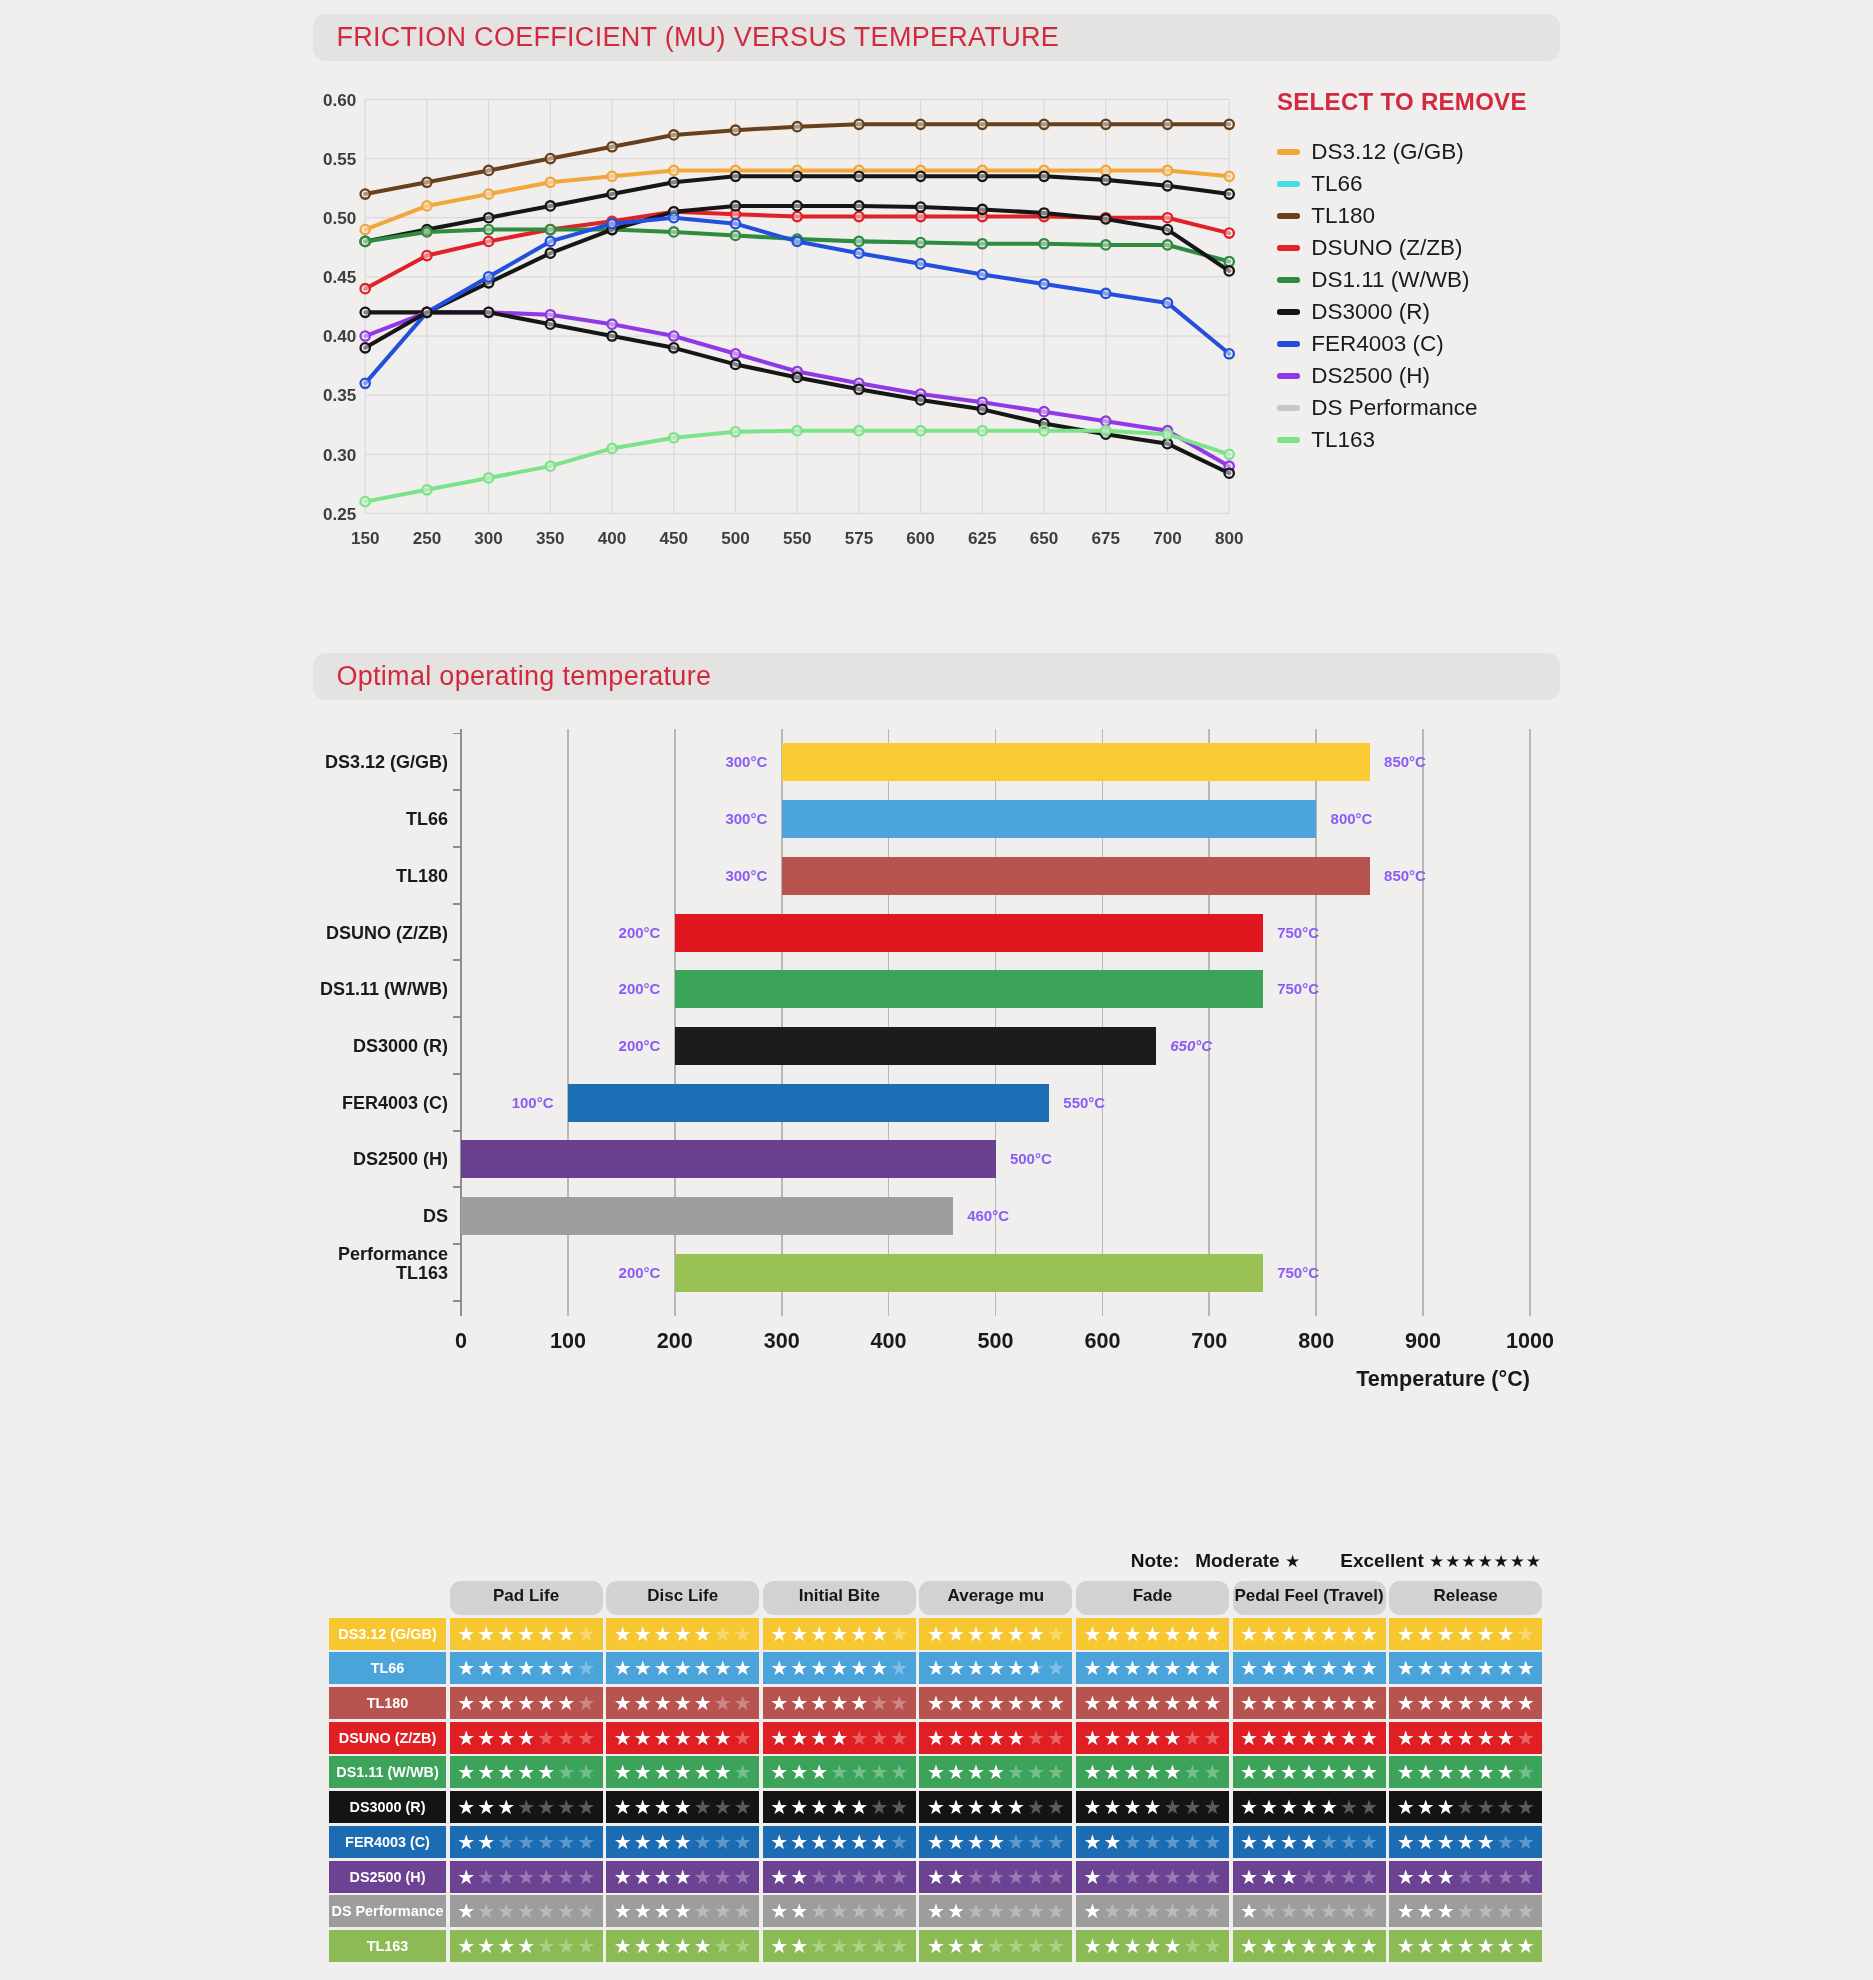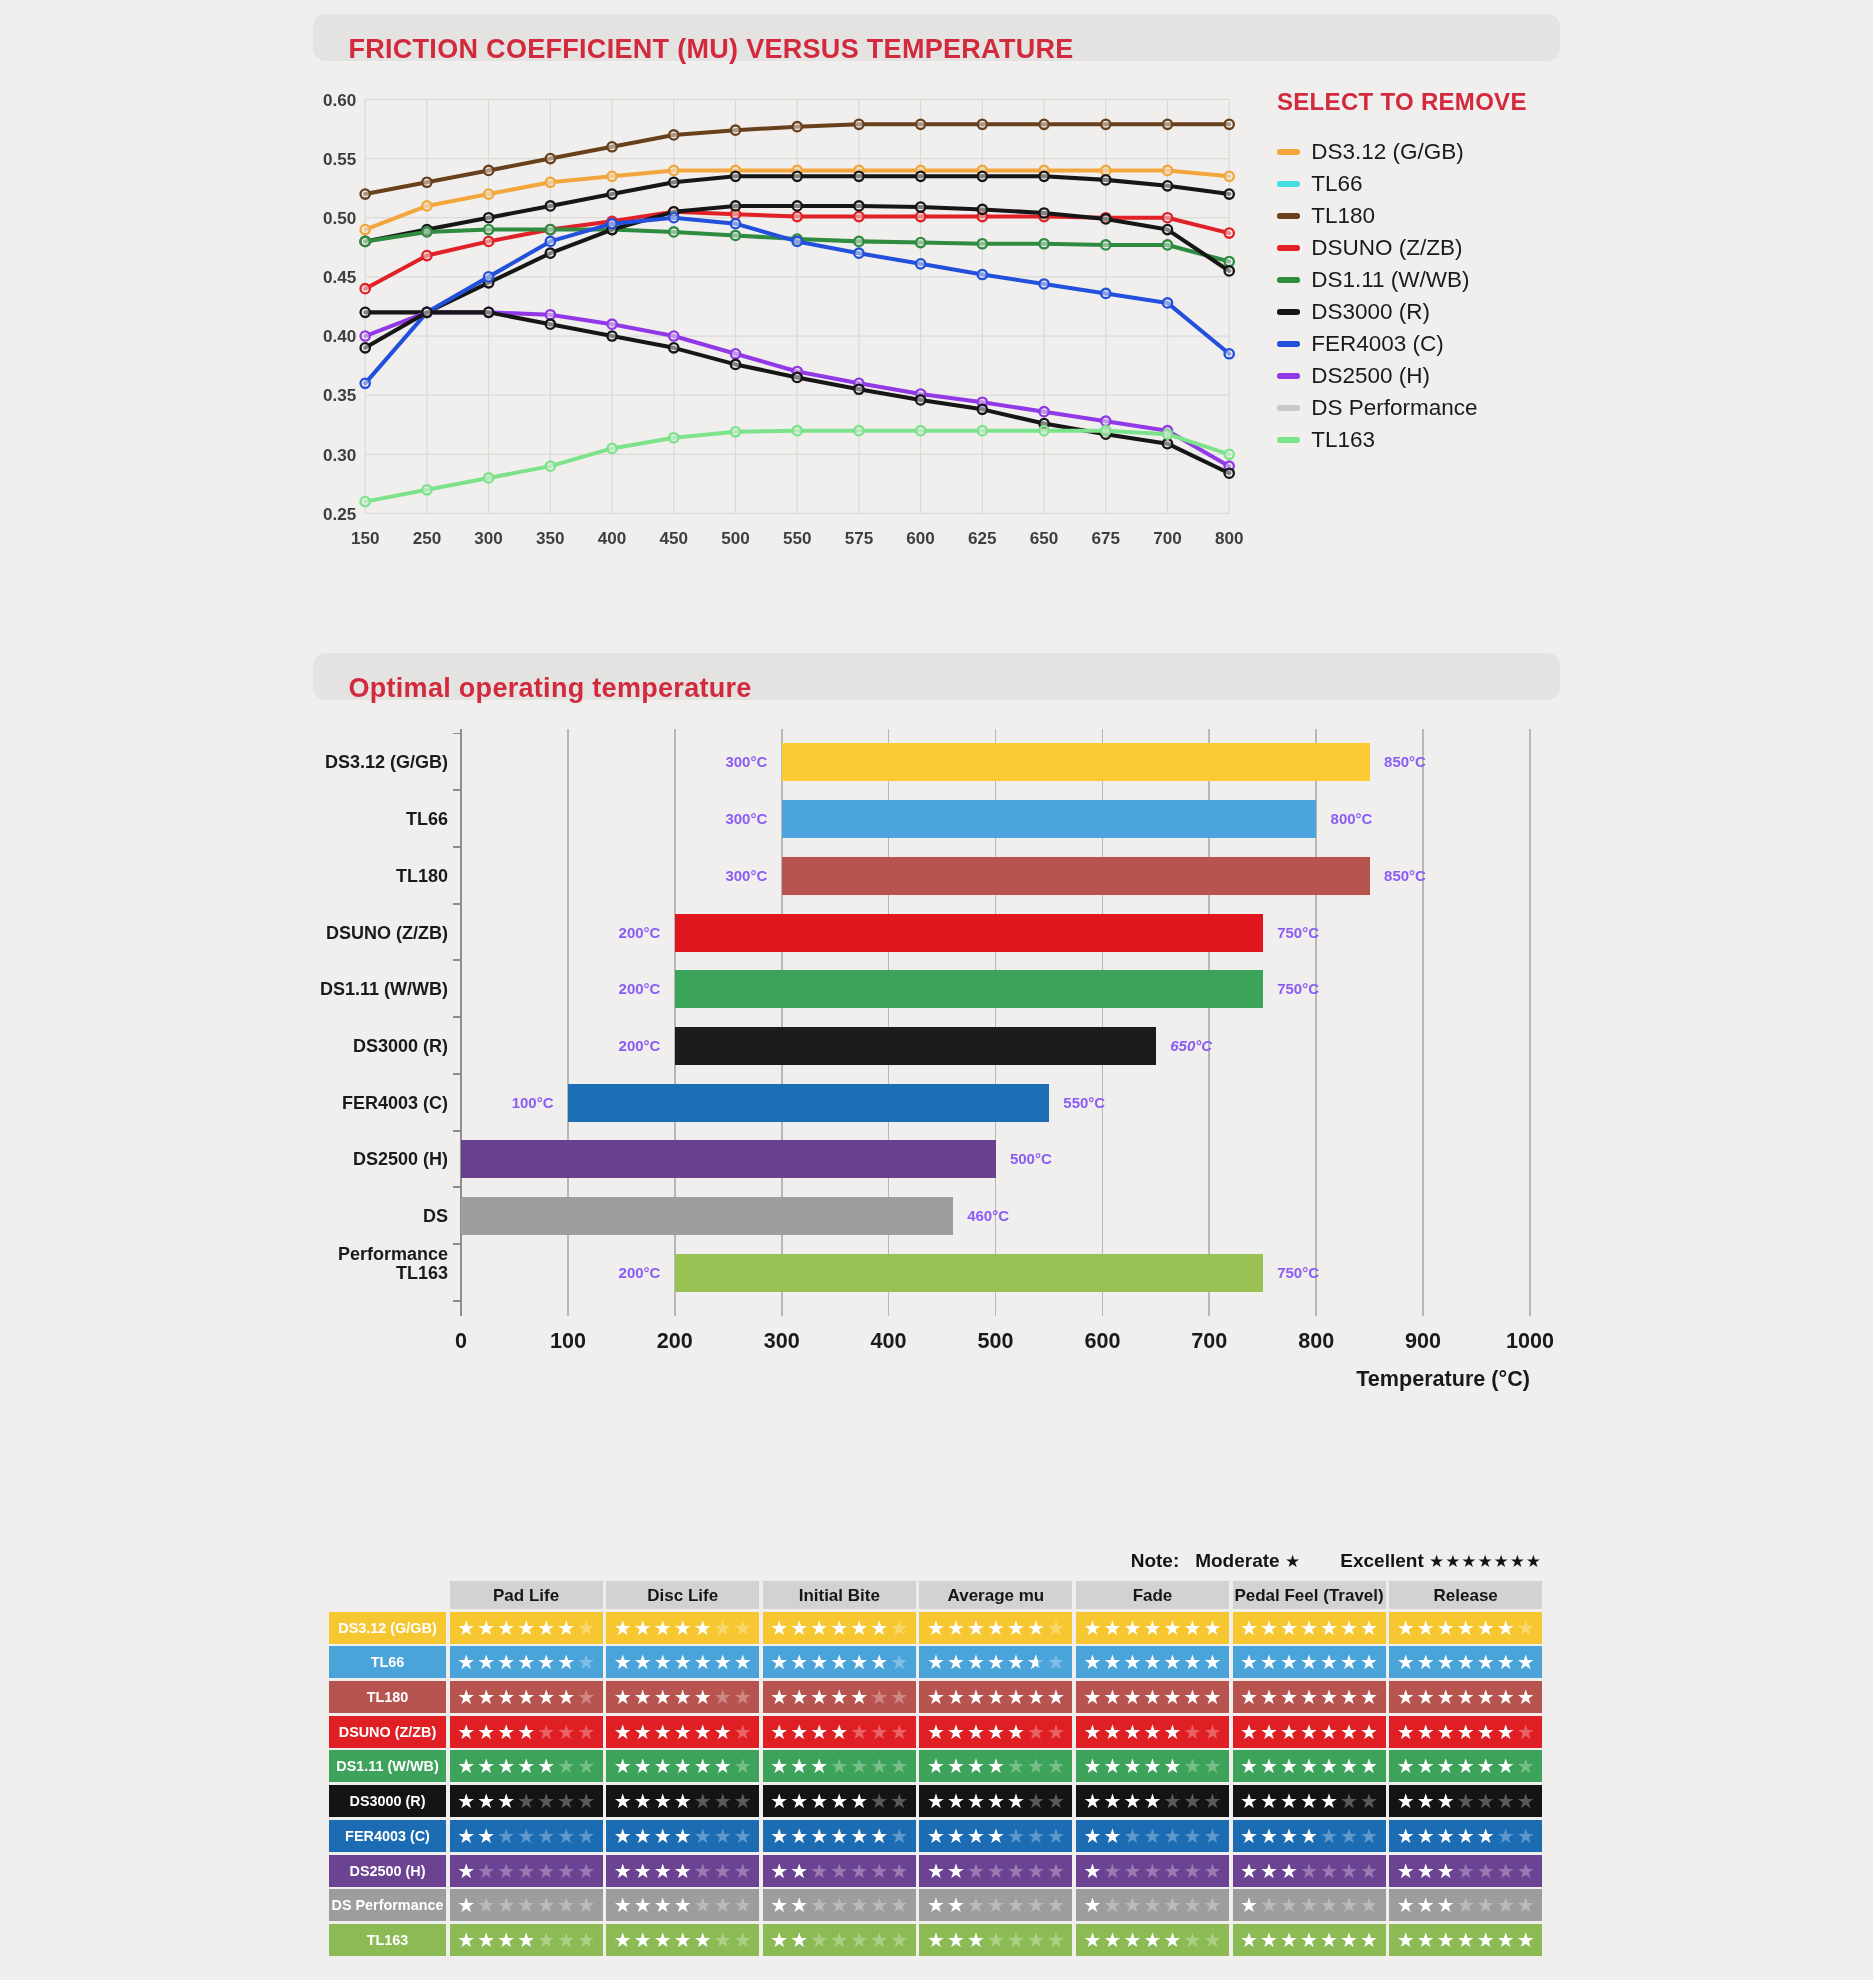--- a/index.html
+++ b/index.html
@@ -1,18 +1,18 @@
 <!DOCTYPE html>
 <html style="font-size:14.4px"><head>
 <meta charset="utf-8">
 <style>
   html,body{margin:0;padding:0;background:#F0EFED;font-family:"Liberation Sans",sans-serif;}
   .page{position:relative;width:1874px;height:1980px;background:#F0EFED;overflow:hidden;}
   .banner{position:absolute;left:313px;width:1247px;height:47px;background:#E4E3E1;border-radius:12.6px;}
-  .banner h2{margin:12px;padding:0 0 0 23.4px;line-height:47px;font-size:27px;font-weight:700;color:#D2293D;letter-spacing:0.3px;}
+  .banner h2{margin:0;padding:0 0 0 23.4px;line-height:47px;font-size:27px;font-weight:400;color:#D2293D;letter-spacing:0.3px;}
   
   #lineChart{position:absolute;left:313px;top:74px;}
   .legend{position:absolute;left:1277px;top:88px;width:288px;}
   .legend-title{font-size:24px;font-weight:700;color:#D2293D;letter-spacing:0.3px;margin-bottom:20px;}
   #legendList{list-style:none;margin:0;padding:0;}
   #legendList li{display:flex;align-items:center;height:32px;cursor:pointer;}
   #legendList .dash{display:inline-block;width:23.4px;height:5.4px;border-radius:2.7px;margin-right:10.8px;flex:0 0 auto;}
   #legendList .lab{font-size:22.5px;font-weight:500;color:#1A1A19;}
   
   #barChart{position:absolute;left:313px;top:711px;width:1247px;height:671px;}
@@ -26,21 +26,21 @@
   .bc-rowlab{position:absolute;left:0;width:135px;text-align:right;font-size:18px;font-weight:700;color:#1A1A19;line-height:38px;}
   .bc-xticks{position:absolute;left:148px;top:617px;width:1069px;height:27px;}
   .bc-xticks span{position:absolute;transform:translateX(-50%);font-size:21.6px;font-weight:700;color:#1A1A19;}
   .bc-xlabel{position:absolute;left:148px;top:655px;width:1069px;text-align:right;font-size:21.6px;font-weight:700;color:#1A1A19;}
   
   .note{position:absolute;top:1550px;left:313px;width:1229px;text-align:right;font-size:19px;color:#141414;}
   .note b{font-weight:700;text-align:right;}
   .note .stars{font-size:17px;letter-spacing:0.9px;}
   .note .gap{display:inline-block;width:34px;}
   #ratingsTable{position:absolute;left:329px;top:1581px;width:1213px;display:grid;grid-template-columns:117px repeat(7,153px);column-gap:3.6px;row-gap:2.7px;}
-  .th{background:#D3D2D0;height:28px;line-height:30px;text-align:center;font-size:17px;font-weight:700;color:#161616;}
+  .th{background:#D3D2D0;height:34px;line-height:30px;text-align:center;font-size:17px;font-weight:700;color:#161616;border-radius:11px;}
   .th.empty{background:transparent;}
   .rowlab{height:32px;line-height:32px;text-align:center;color:#fff;font-size:14.4px;font-weight:700;white-space:nowrap;}
   .cell{height:32px;line-height:32px;text-align:center;}
   .st{display:inline-block;width:20px;font-size:20px;color:#fff;position:relative;text-align:center;}
   .st.dim{color:rgba(255,255,255,.30);}
   .st .base{color:rgba(255,255,255,.30);}
   .st .halffill{position:absolute;left:0.9px;top:0;width:55%;overflow:hidden;color:#fff;}
 </style>
 </head>
 <body>

